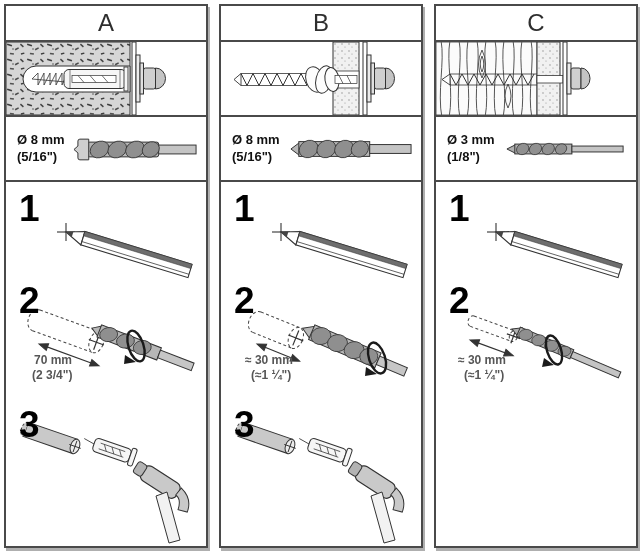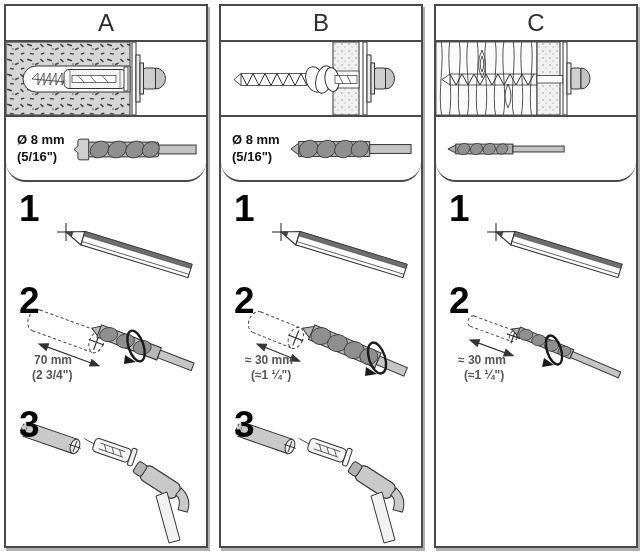--- a/index.html
+++ b/index.html
@@ -14,21 +14,21 @@
   }
   #panel-a{left:4px}
   #panel-b{left:219px}
   #panel-c{left:434px}
   .hdr{
     height:34px;border-bottom:2px solid #4a4a4a;
     display:flex;align-items:center;justify-content:center;
     font-size:24px;color:#2e2e2e;
   }
   .wall{height:73px;border-bottom:2px solid #4a4a4a;overflow:hidden;line-height:0;}
-  .drill{height:63px;border-bottom:2px solid #4a4a4a;display:flex;align-items:center;border-radius:20px;}
+  .drill{height:63px;border-bottom:2px solid #4a4a4a;display:flex;align-items:center;}
   .drill .lbl{font-weight:bold;font-size:13px;line-height:1.3;color:#111;margin-left:11px;white-space:nowrap;}
   .drill svg{margin-left:7px;flex-shrink:0;}
   .steps{position:relative;height:364px;}
   .steps svg.art{position:absolute;left:0;top:0;}
   .stepnum{
     position:absolute;left:13px;font-size:37px;font-weight:bold;color:#000;
     line-height:1;letter-spacing:-1px;
   }
   .n1{top:8px}.n2{top:100px}.n3{top:224px}
   .meas{position:absolute;font-size:12px;color:#565656;line-height:1;white-space:nowrap;font-weight:bold;}
@@ -321,20 +321,24 @@
       <path d="M14,32 L20,43 L26,32 L32,43 L38,32 L44,43 L50,32 L56,43 L62,32 L68,43 L74,32 L80,43 L86,32 L92,43 L98,32" class="ln" stroke-width="1"></path>
       <rect x="101" y="33.5" width="26" height="7.5" fill="#fff" stroke="#333" stroke-width="0.8"></rect>
       <rect x="127" y="0" width="4" height="73" fill="#fff" stroke="#333" stroke-width="1"></rect>
       <rect x="131" y="21" width="4" height="31" fill="#ececec" stroke="#333"></rect>
       <rect x="135" y="26" width="10" height="21" rx="2" fill="#cfcfcf" stroke="#333"></rect>
       <path d="M145,26 a9,10.5 0 0 1 0,21 z" fill="#c4c4c4" stroke="#333"></path>
     </svg>
   </div>
 
   <div class="drill">
+    <div class="lbl">
+      <div>Ø 3 mm</div>
+      <div>(1/8")</div>
+    </div>
     <svg width="128" height="26" viewBox="0 0 130 26">
       <polygon points="5,13 14,8.5 14,17.5" fill="#b0b0b0" stroke="#333"></polygon>
       <rect x="13" y="8" width="58" height="10" fill="#b0b0b0" stroke="#333"></rect>
       <ellipse cx="21" cy="13" rx="6.5" ry="5.5" transform="rotate(-30 21 13)" fill="#909090" stroke="#333" stroke-width="0.7"></ellipse>
       <ellipse cx="34" cy="13" rx="6.5" ry="5.5" transform="rotate(-30 34 13)" fill="#909090" stroke="#333" stroke-width="0.7"></ellipse>
       <ellipse cx="47" cy="13" rx="6.5" ry="5.5" transform="rotate(-30 47 13)" fill="#909090" stroke="#333" stroke-width="0.7"></ellipse>
       <ellipse cx="60" cy="13" rx="6" ry="5" transform="rotate(-30 60 13)" fill="#909090" stroke="#333" stroke-width="0.7"></ellipse>
       <rect x="71" y="10" width="52" height="6" fill="#c4c4c4" stroke="#333"></rect>
     </svg>
   </div>

